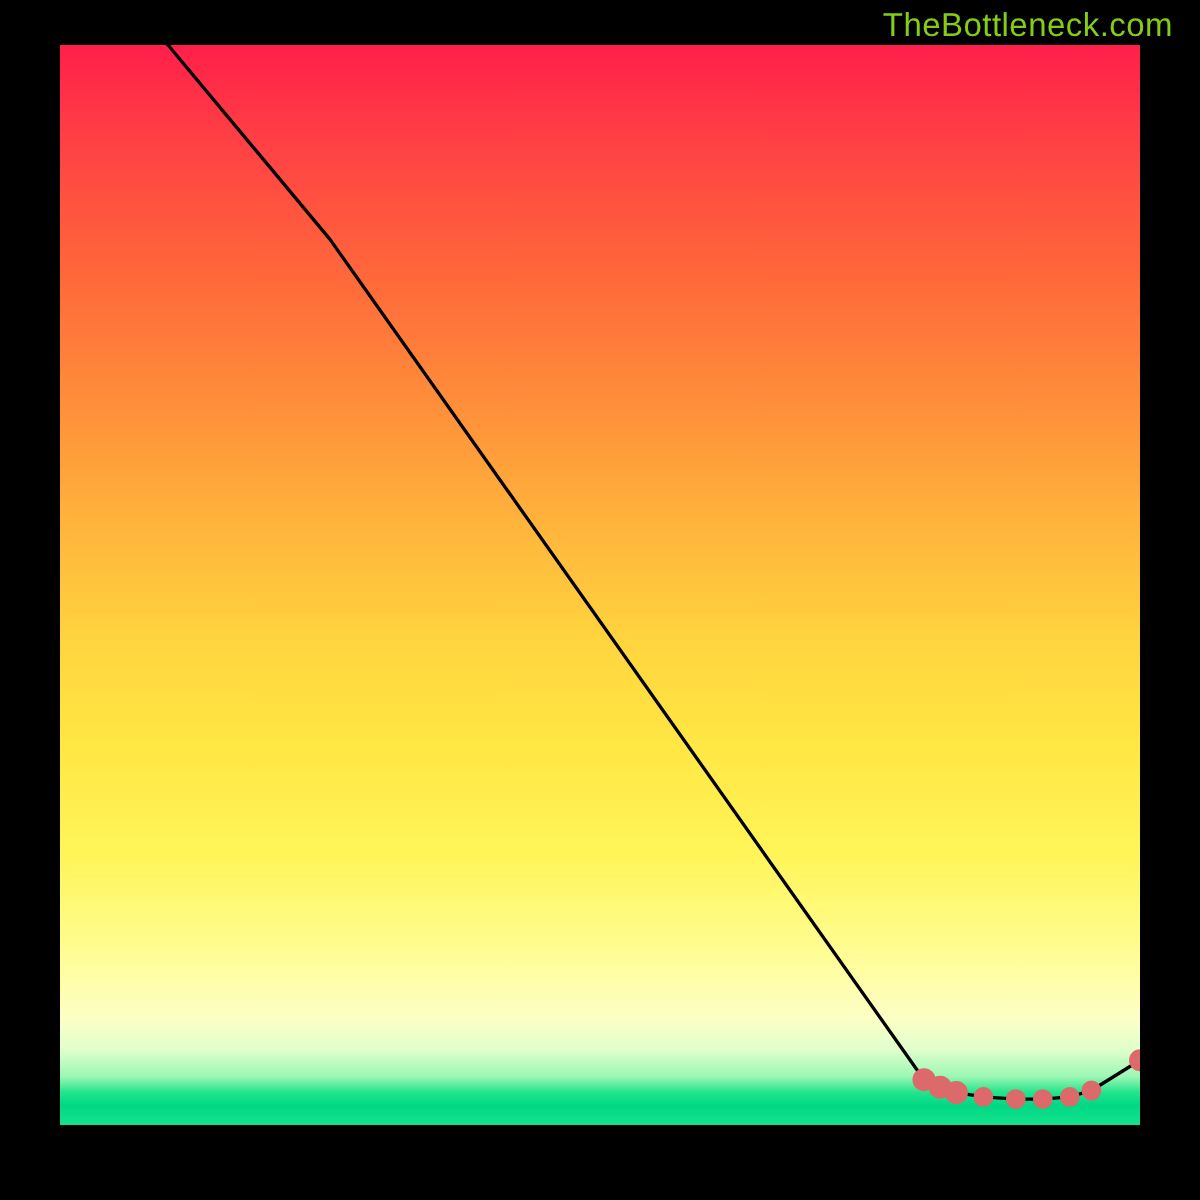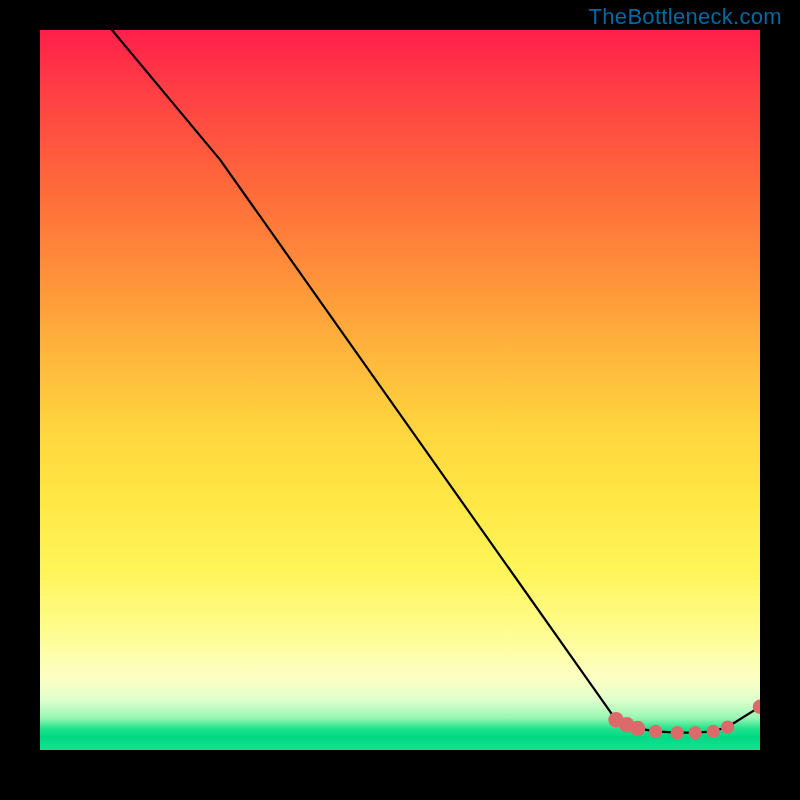--- a/index.html
+++ b/index.html
@@ -8,21 +8,21 @@
     height: 800px;
     background: #000;
     position: relative;
     font-family: Arial, Helvetica, sans-serif;
     overflow: hidden;
   }
   .attribution {
     position: absolute;
     top: 4px;
     right: 18px;
-    color: #0369a1;
+    color: #84cc16;
     font-size: 22px;
     font-weight: 500;
     letter-spacing: 0.3px;
   }
   .plot {
     position: absolute;
     left: 40px;
     top: 30px;
     width: 720px;
     height: 720px;

